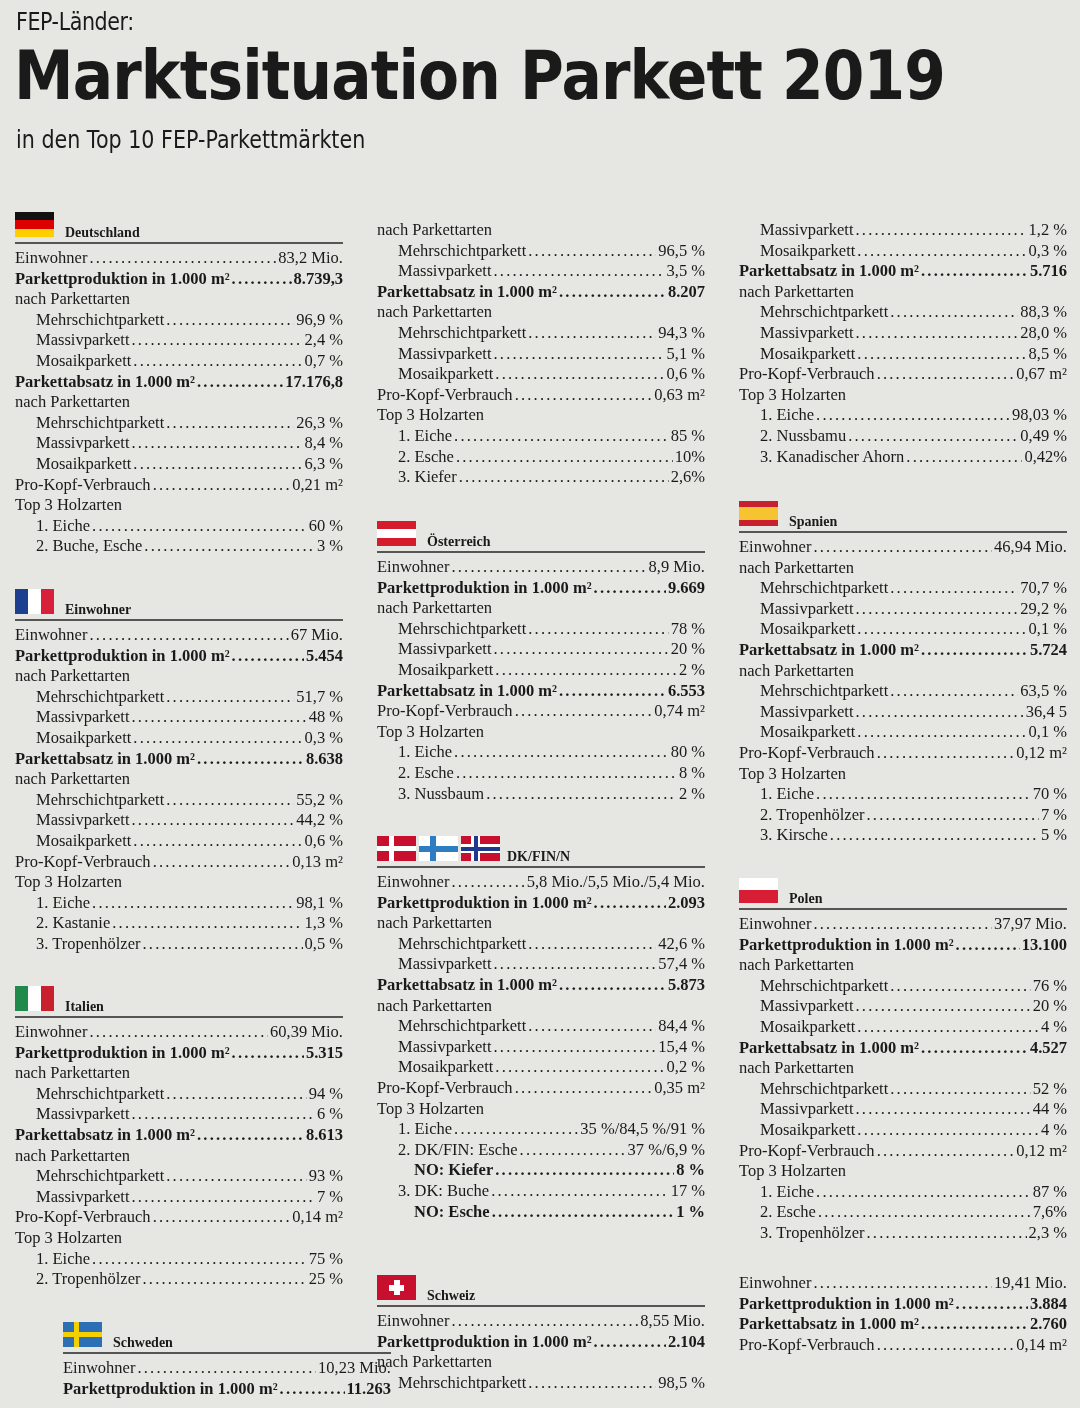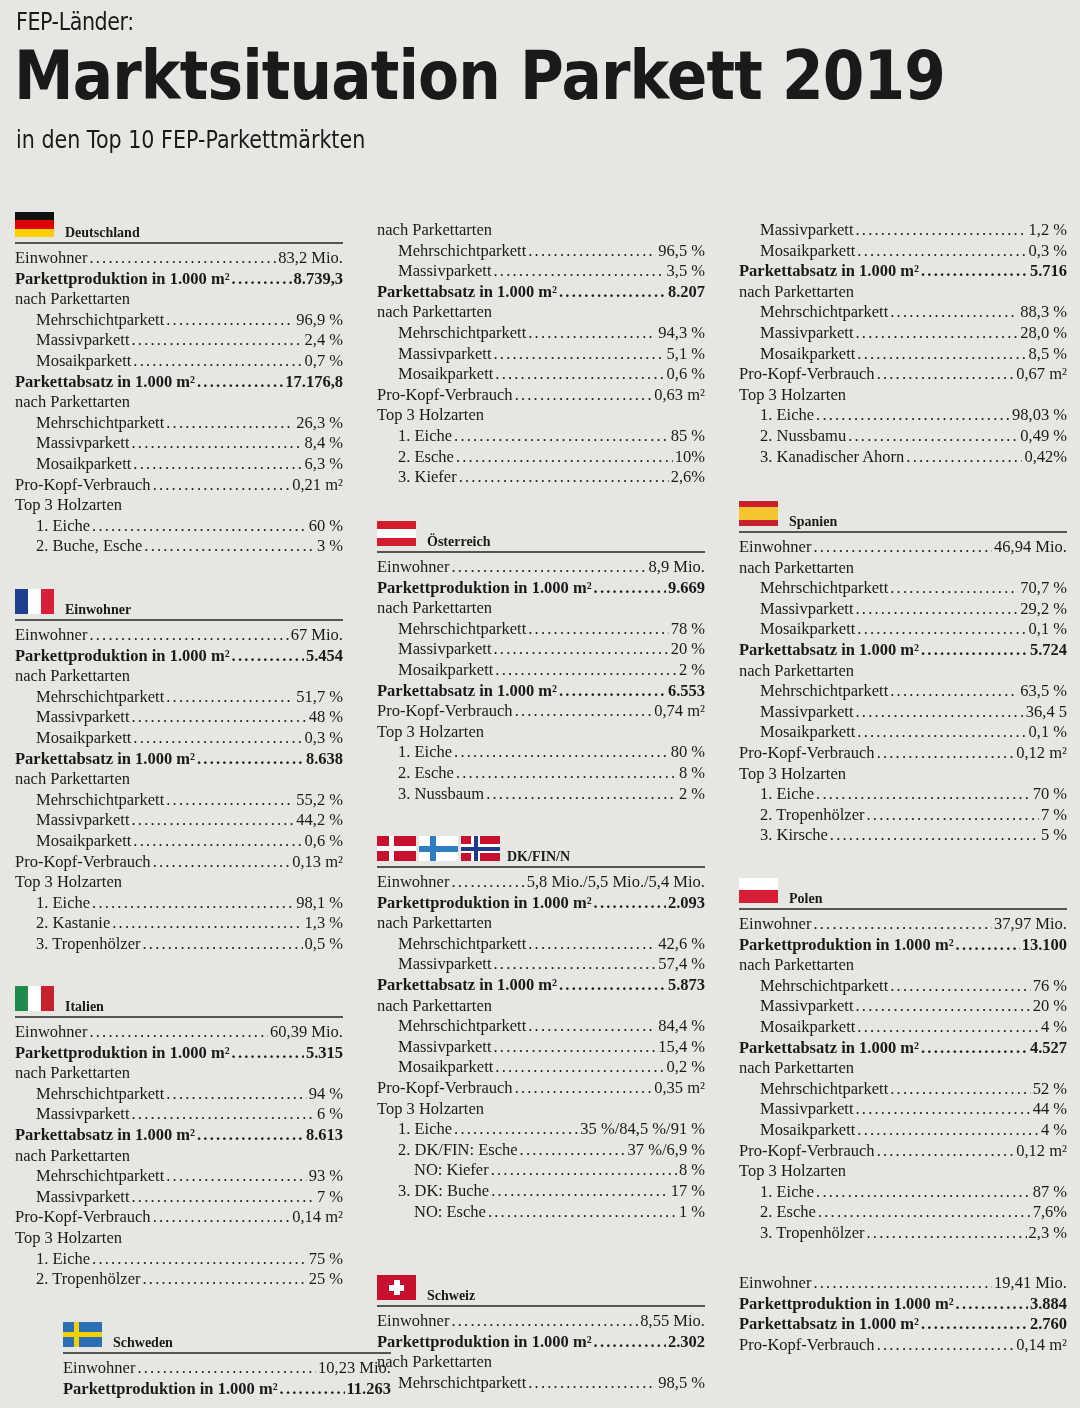--- a/index.html
+++ b/index.html
@@ -13,21 +13,21 @@
   .flags{position:absolute;left:0;bottom:5px;height:25px;display:flex;gap:3px;}
   .flags .flag{position:relative;bottom:auto;}
   .cname{position:absolute;left:50px;bottom:1px;font-weight:bold;font-size:14px;white-space:nowrap;}
   .row{display:flex;align-items:baseline;height:20.6px;line-height:20.6px;white-space:nowrap;}
   .row .lbl{flex:0 0 auto;}
   .row .dots{flex:1 1 auto;overflow:hidden;letter-spacing:2.2px;margin:0 2px;}
   .row .dots::before{content:"....................................................................................................";}
   .row .val{flex:0 0 auto;text-align:right;}
   .row.b{font-weight:bold;}
   .row.i1{padding-left:21px;}
-  .row.i2{padding-left:37px;}
+  .row.i2{padding-left:37px;font-weight:bold;}
 </style>
 </head>
 <body>
 
 <div class="hdr-kicker">FEP-Länder:</div>
 <div class="hdr-title">Marktsituation Parkett 2019</div>
 <div class="hdr-sub">in den Top 10 FEP-Parkettmärkten</div>
 
 <div class="block" style="left:15px;top:210px;">
   <div class="bhead">
@@ -522,21 +522,21 @@
   </div>
   <div class="rows">
       <div class="row">
         <span class="lbl">Einwohner</span>
         <span class="dots"></span>
         <span class="val">8,55 Mio.</span>
       </div>
       <div class="row b">
         <span class="lbl">Parkettproduktion in 1.000 m²</span>
         <span class="dots"></span>
-        <span class="val">2.302</span>
+        <span class="val">2.104</span>
       </div>
       <div class="row plain">
         <span class="lbl">nach Parkettarten</span>
       </div>
       <div class="row i1">
         <span class="lbl">Mehrschichtparkett</span>
         <span class="dots"></span>
         <span class="val">98,5 %</span>
       </div>
     </div>

